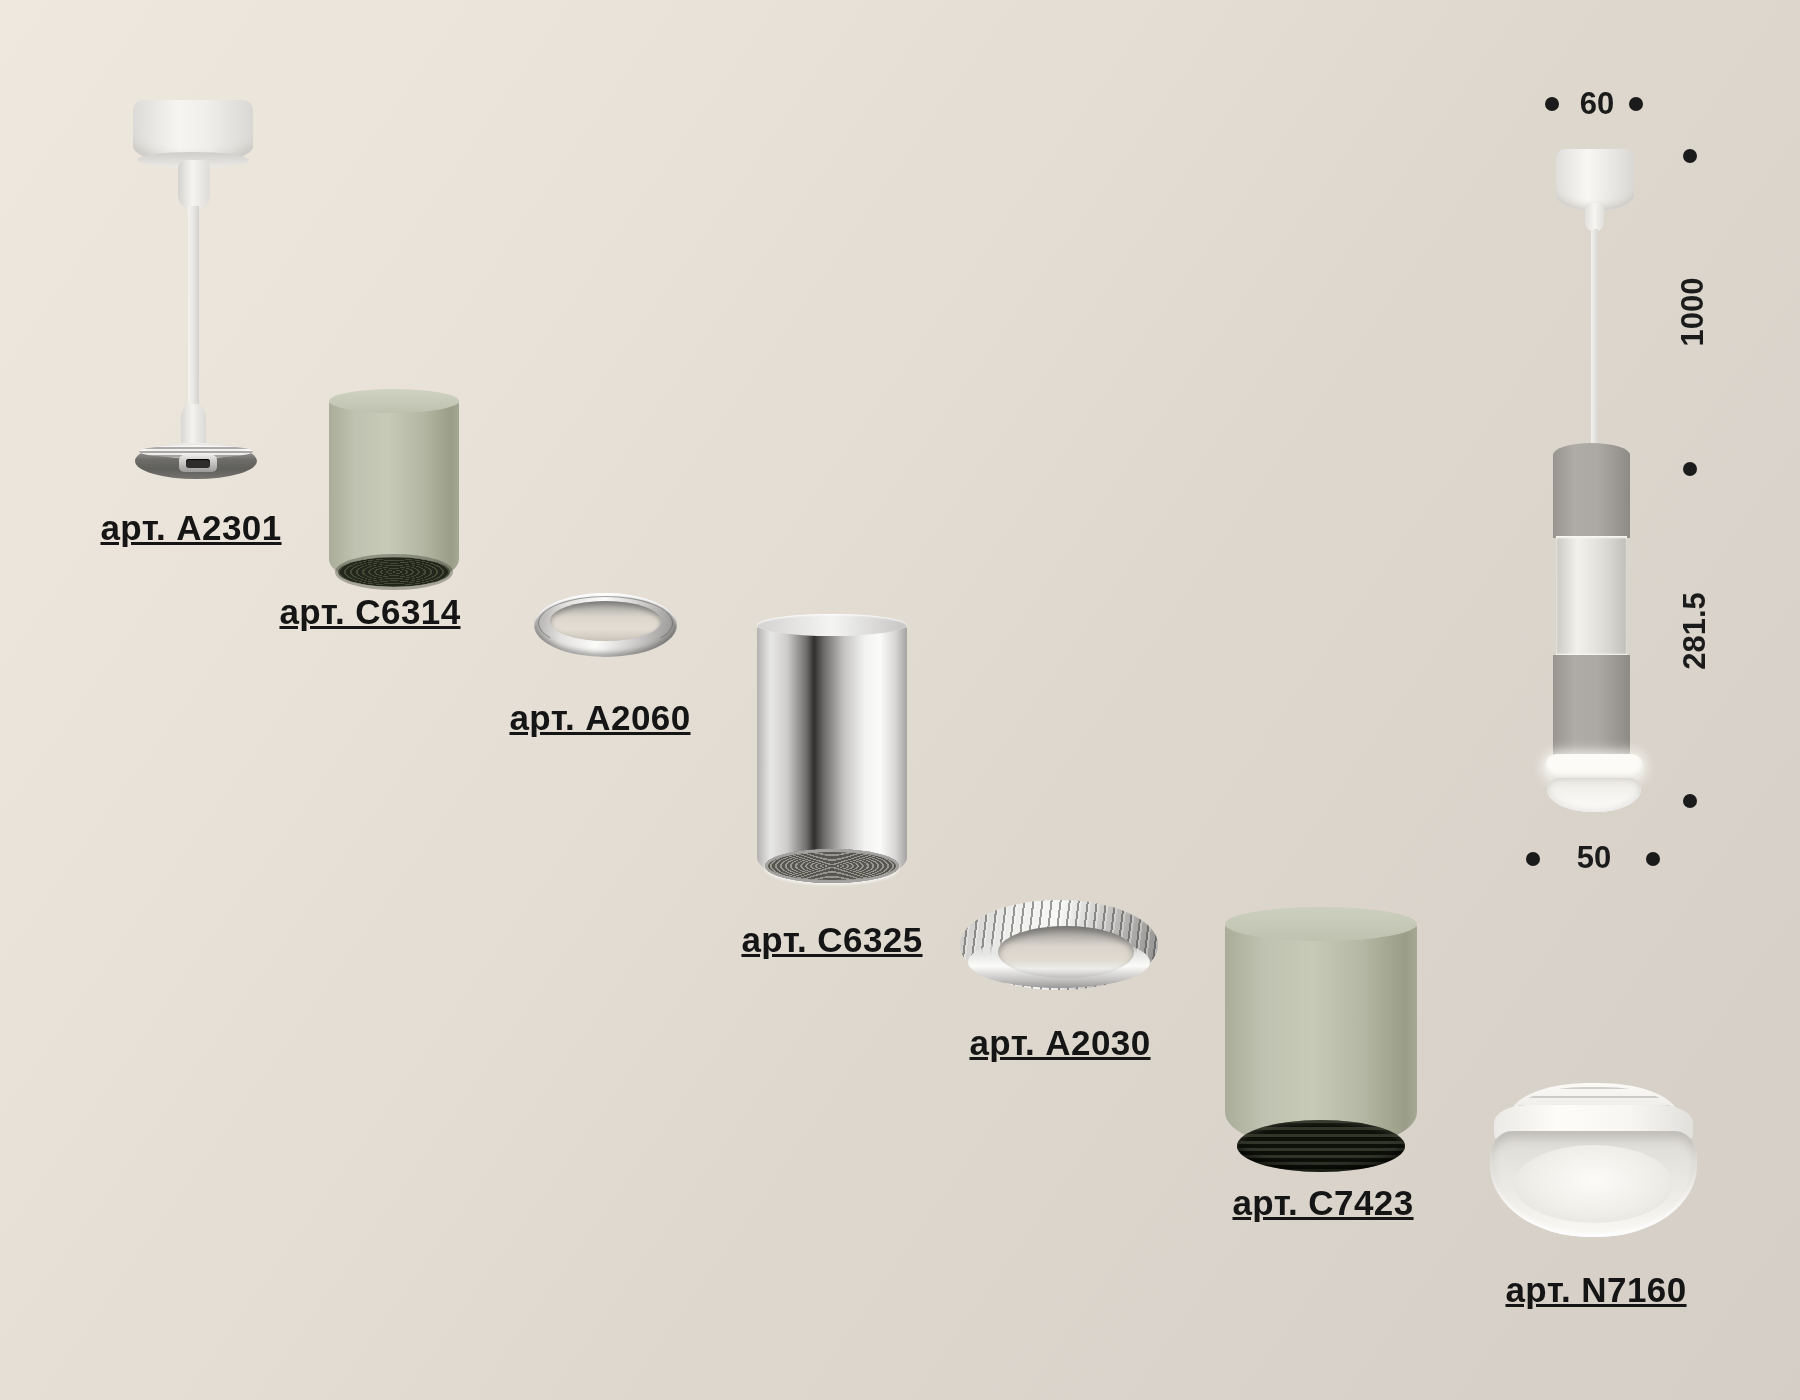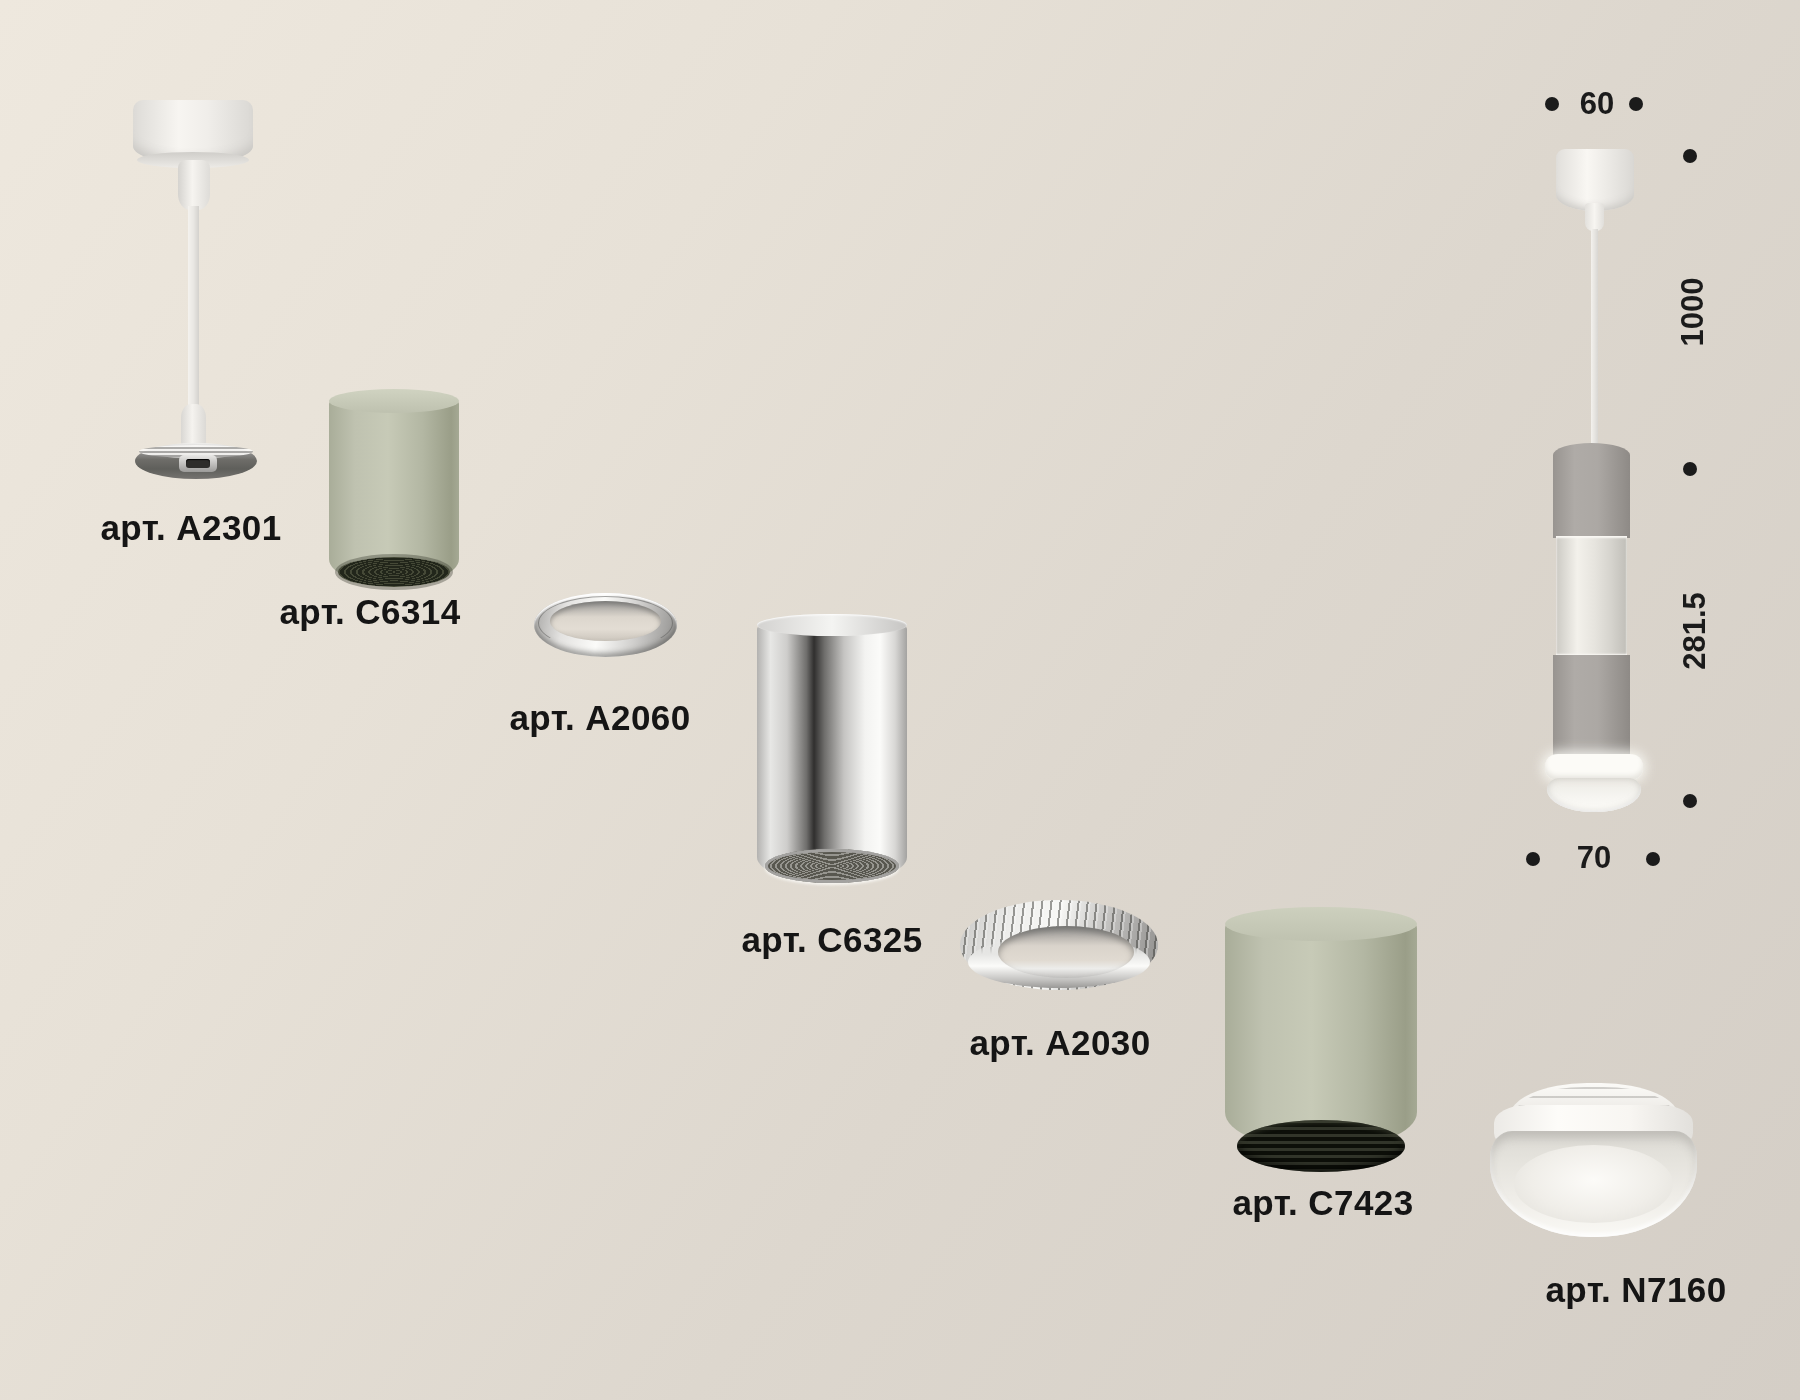--- a/index.html
+++ b/index.html
@@ -5,21 +5,21 @@
   html,body{margin:0;padding:0;}
   .canvas{
     position:relative;width:1800px;height:1400px;overflow:hidden;
     background:linear-gradient(125deg,#EEE8DE 0%,#E7E1D7 30%,#DDD7CE 60%,#D4CEC6 100%);
     font-family:"Liberation Sans",sans-serif;
   }
   .abs{position:absolute;}
   
   .plabel{
     position:absolute;transform:translate(-50%,-50%);
-    font-weight:700;font-size:35px;letter-spacing:.4px;color:#151515;white-space:nowrap;
+    font-weight:700;font-size:35px;letter-spacing:.4px;color:#151515;white-space:nowrap;text-decoration:underline;
   }
   .dim{
     position:absolute;transform:translate(-50%,-50%);
     font-weight:700;font-size:31px;color:#1b1b1b;white-space:nowrap;
   }
   .dim.vert{transform:translate(-50%,-50%) rotate(-90deg);}
   .dot{
     position:absolute;width:14px;height:14px;border-radius:50%;
     background:#1b1b1b;transform:translate(-50%,-50%);
   }
@@ -173,21 +173,21 @@
     <div class="abs sage p6-body"></div>
     <div class="abs p6-threads"></div>
     <div class="plabel" style="left:1323px;top:1203px">арт. C7423</div>
   </div>
 
   <div>
     <div class="abs p7-collar"></div>
     <div class="abs p7-band"></div>
     <div class="abs p7-lower"></div>
     <div class="abs p7-diffuser"></div>
-    <div class="plabel" style="left:1636px;top:1290px">арт. N7160</div>
+    <div class="plabel" style="left:1596px;top:1290px">арт. N7160</div>
   </div>
 
   <div>
     <div class="abs ap-canopy"></div>
     <div class="abs ap-nipple"></div>
     <div class="abs ap-cord"></div>
     <div class="abs ap-grey ap-body-top"></div>
     <div class="abs ap-body-mid"></div>
     <div class="abs ap-grey ap-body-bot"></div>
     <div class="abs ap-ring"></div>
@@ -199,17 +199,17 @@
     <div class="dim" style="left:1597px;top:104px">60</div>
     <div class="dot" style="left:1636px;top:104px"></div>
 
     <div class="dot" style="left:1690px;top:156px"></div>
     <div class="dim vert" style="left:1693px;top:312px">1000</div>
     <div class="dot" style="left:1690px;top:469px"></div>
     <div class="dim vert" style="left:1695px;top:631px">281.5</div>
     <div class="dot" style="left:1690px;top:801px"></div>
 
     <div class="dot" style="left:1533px;top:859px"></div>
-    <div class="dim" style="left:1594px;top:858px">70</div>
+    <div class="dim" style="left:1594px;top:858px">50</div>
     <div class="dot" style="left:1653px;top:859px"></div>
   </div>
 
 </div>
 
 </body></html>

